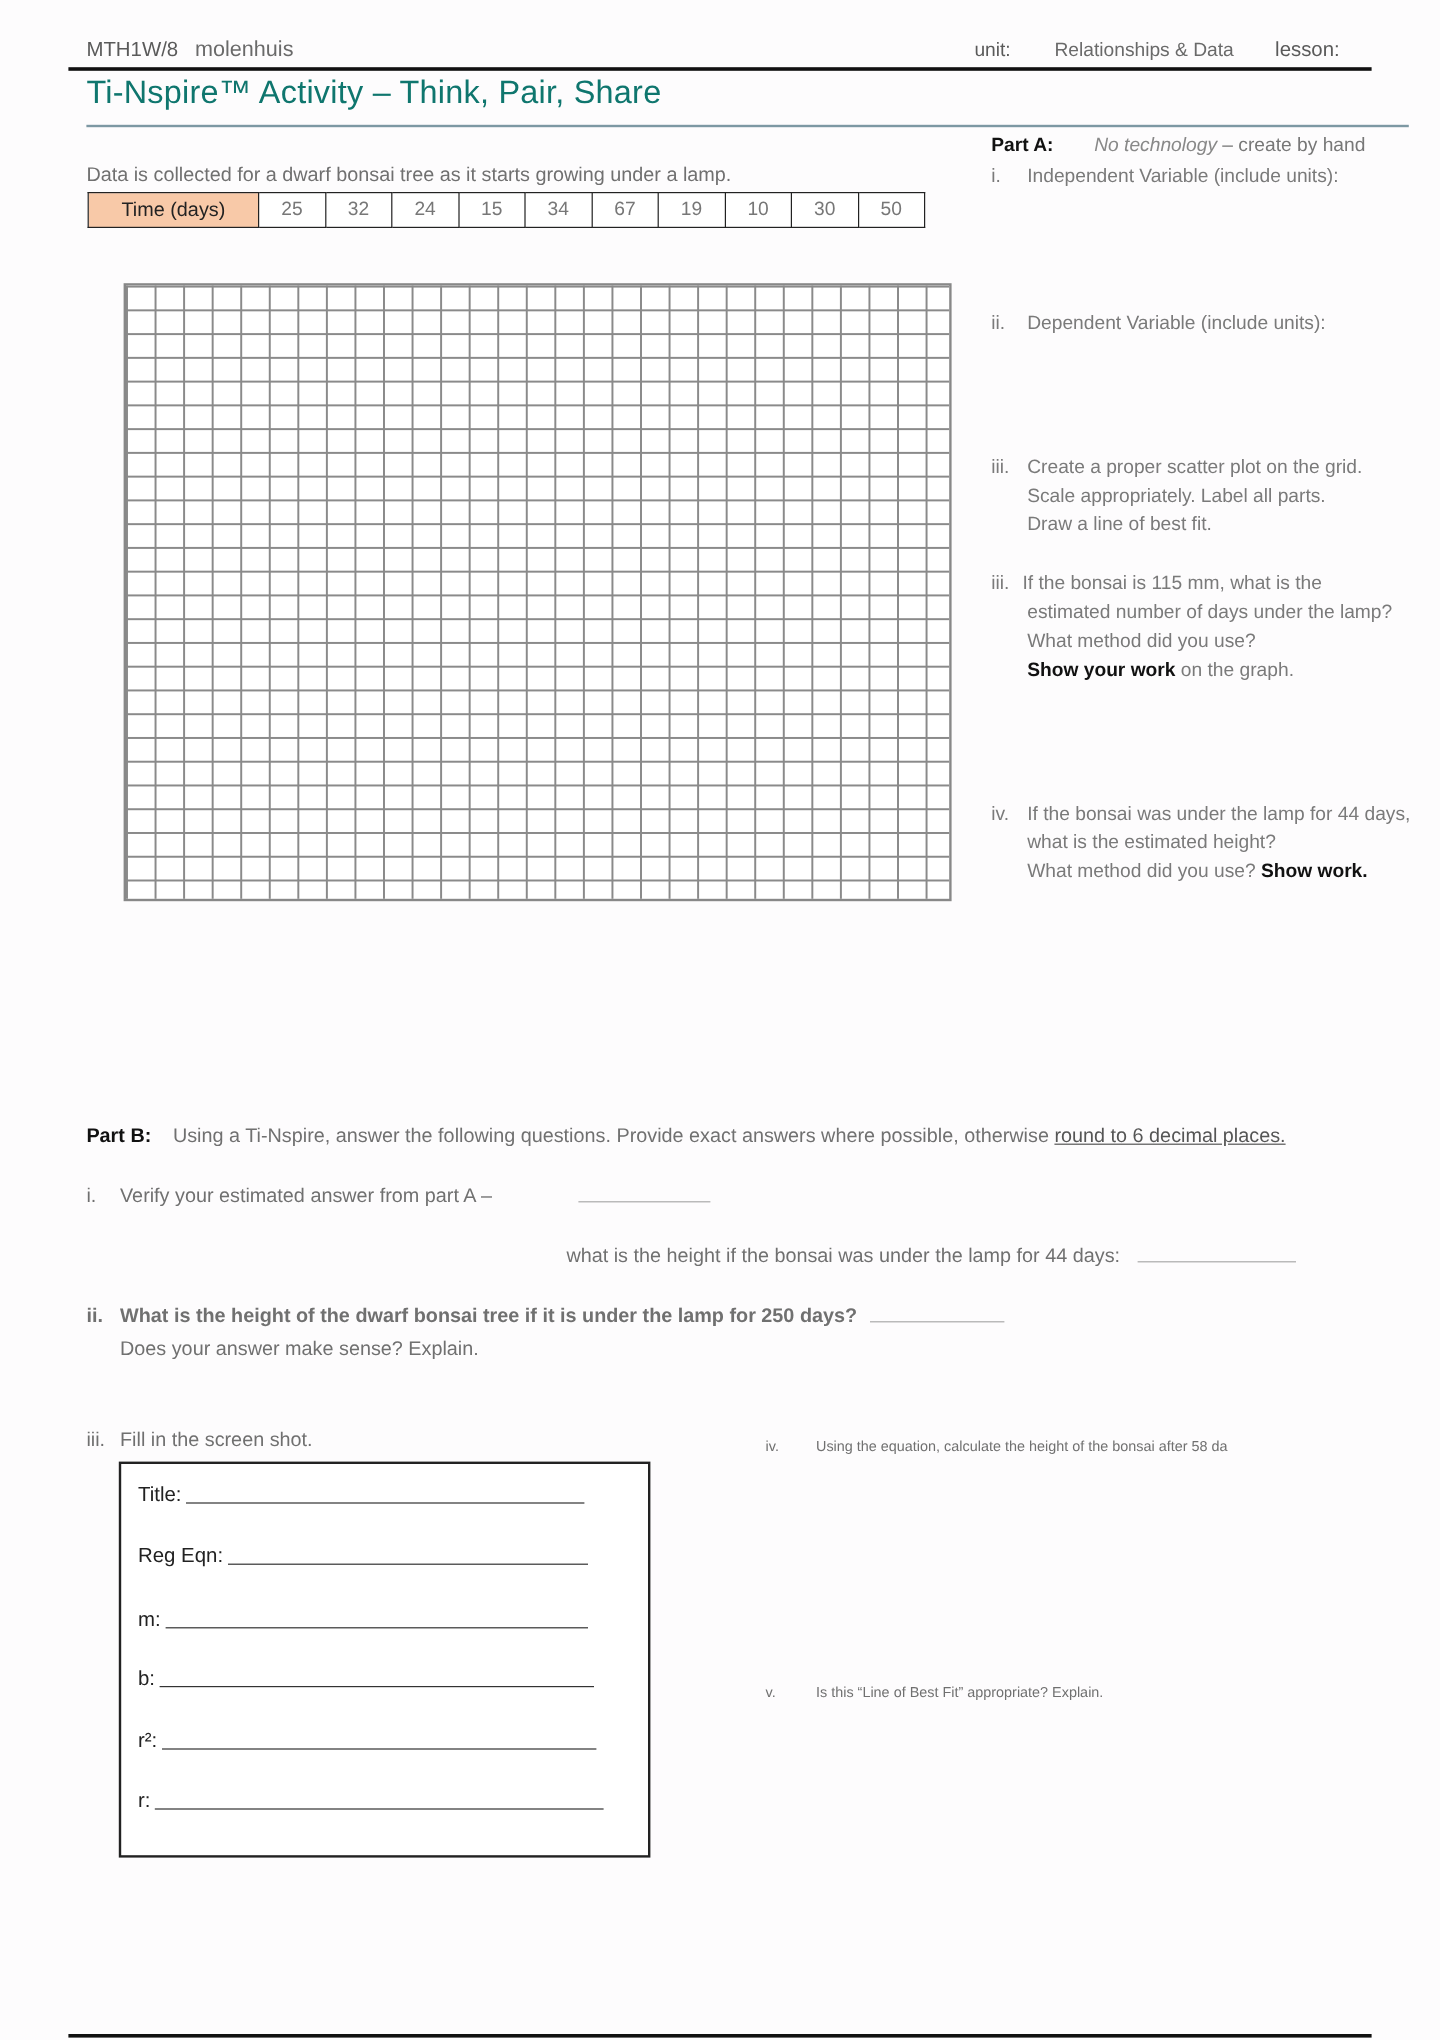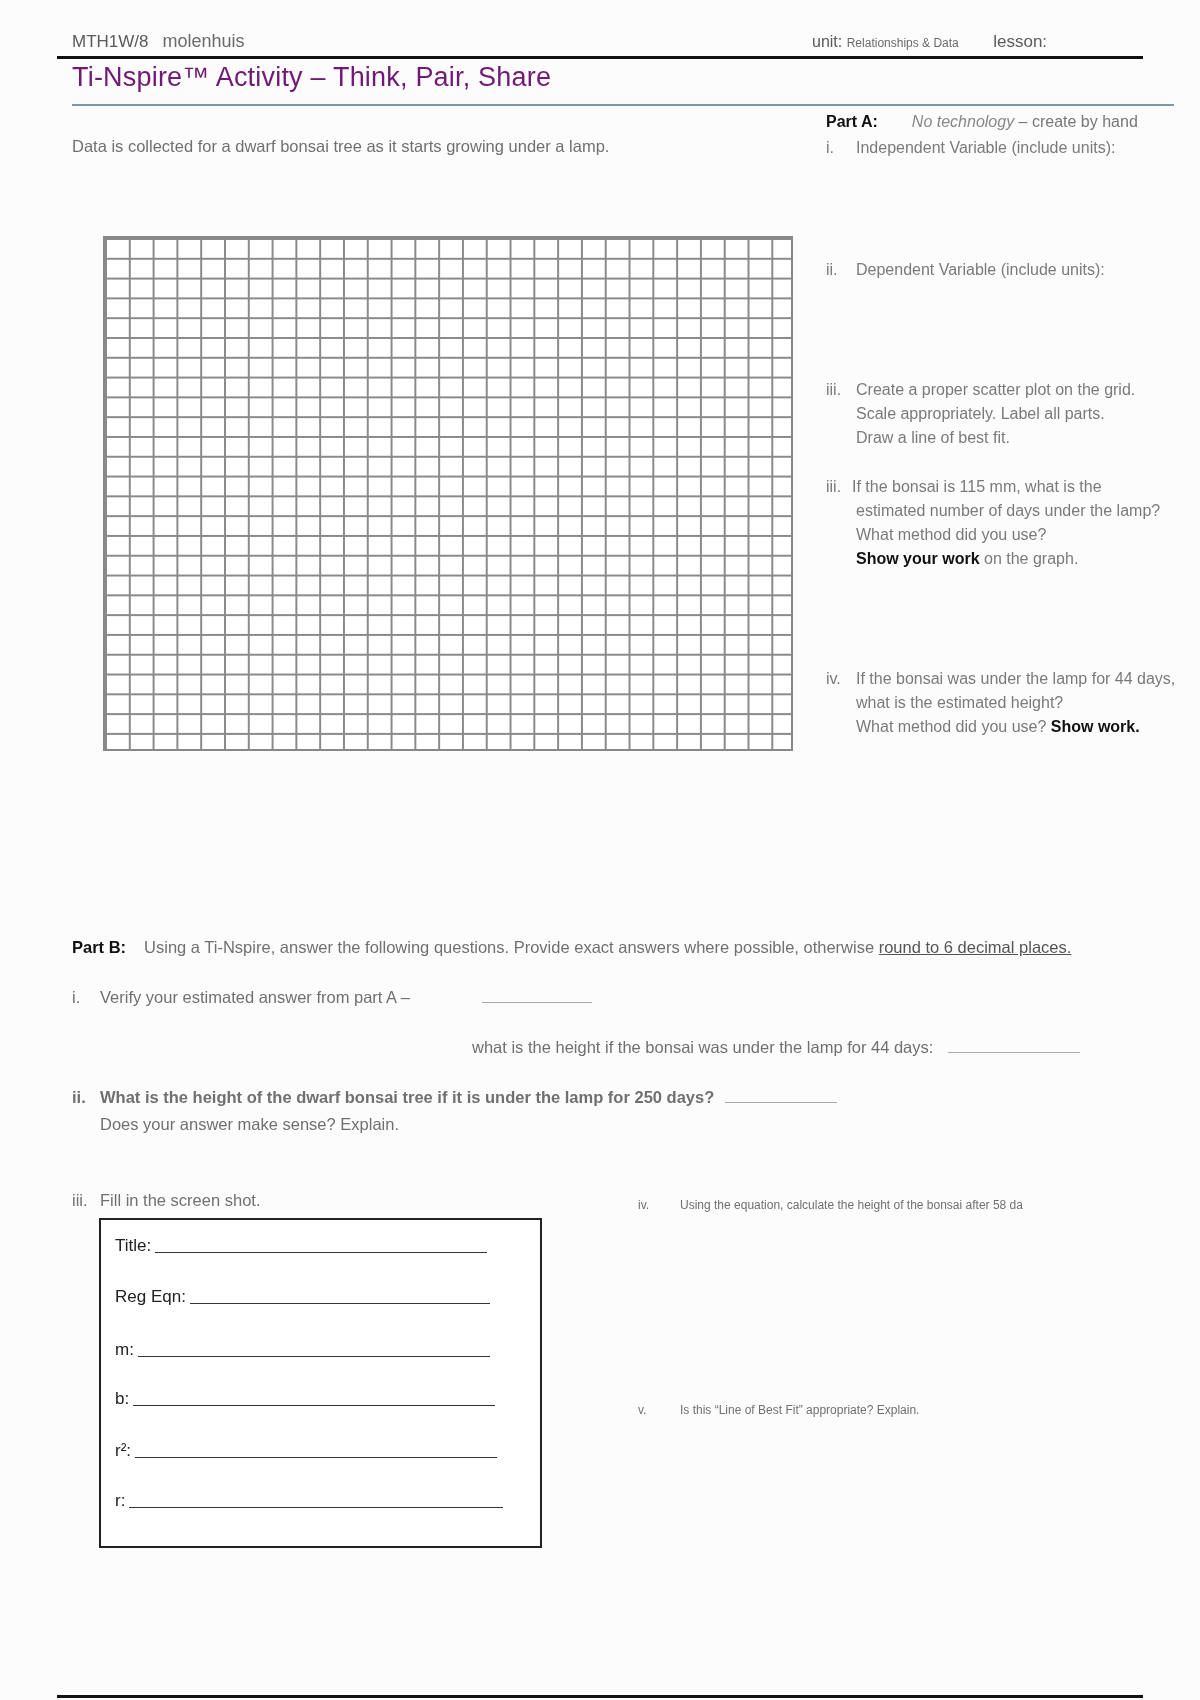--- a/index.html
+++ b/index.html
@@ -2,24 +2,24 @@
 <html><head>
 <meta charset="utf-8">
 <style>
   html, body { margin:0; padding:0; background:#fdfcfd; }
   body { width:1200px; height:1700px; position:relative; overflow:hidden;
          font-family:"Liberation Sans", "DejaVu Sans", sans-serif; color:#6a6a6a; }
   .abs { position:absolute; }
   .hdr-left { left:72px; top:31px; font-size:17px; color:#5a5a5a; }
   .hdr-left .small { font-size:18px; margin-left:14px; color:#6a6a6a; }
   .hdr-right { left:812px; top:32px; font-size:16px; color:#5a5a5a; }
-  .hdr-right .small { font-size:12px; color:#6a6a6a; }
+  .hdr-right .small { font-size:16px; color:#6a6a6a;margin-left:32px; }
   .hdr-right .lesson { margin-left:30px; font-size:17px; }
   .rule-top { left:57px; top:56px; width:1086px; height:3px; background:#111; }
-  .title { left:72px; top:62px; font-size:27px; color:#701a75; letter-spacing:0.2px; }
+  .title { left:72px; top:62px; font-size:27px; color:#0f766e; letter-spacing:0.2px; }
   .rule-title { left:72px; top:104px; width:1102px; height:2px; background:#7d98a3; }
 
   .partA-head { left:826px; top:113px; font-size:16px; color:#777; }
   .partA-head b { color:#111; font-weight:bold; margin-right:6px; }
   .partA-head i { color:#888;margin-left:28px; }
   .qA { left:826px; font-size:16px; color:#7a7a7a; line-height:24px; }
   .qA .num { display:inline-block; width:30px; }
   .qA .ind { padding-left:30px; display:block; }
   .qA b { color:#111; }
 
@@ -61,20 +61,33 @@
   <span class="small">Relationships &amp; Data</span>
   <span class="lesson">lesson:</span>
 </div>
 <div class="abs rule-top"></div>
 <div class="abs title">Ti-Nspire™  Activity – Think, Pair, Share</div>
 <div class="abs rule-title"></div>
 
 <div class="abs intro">Data is collected for a dwarf bonsai tree as it starts growing under a lamp.</div>
 <table class="data">
   <tbody>
+      <tr>
+    <td class="lab">Time (days)</td>
+    <td>25</td>
+    <td>32</td>
+    <td>24</td>
+    <td>15</td>
+    <td>34</td>
+    <td>67</td>
+    <td>19</td>
+    <td>10</td>
+    <td>30</td>
+    <td>50</td>
+  </tr>
 </tbody>
   </table>
 
 <div class="abs grid"></div>
 
 <div class="abs partA-head">
   <b>Part A:</b><i>No technology</i><span> – create by hand</span>
 </div>
 
 <div class="abs qA" style="top:136px;">

